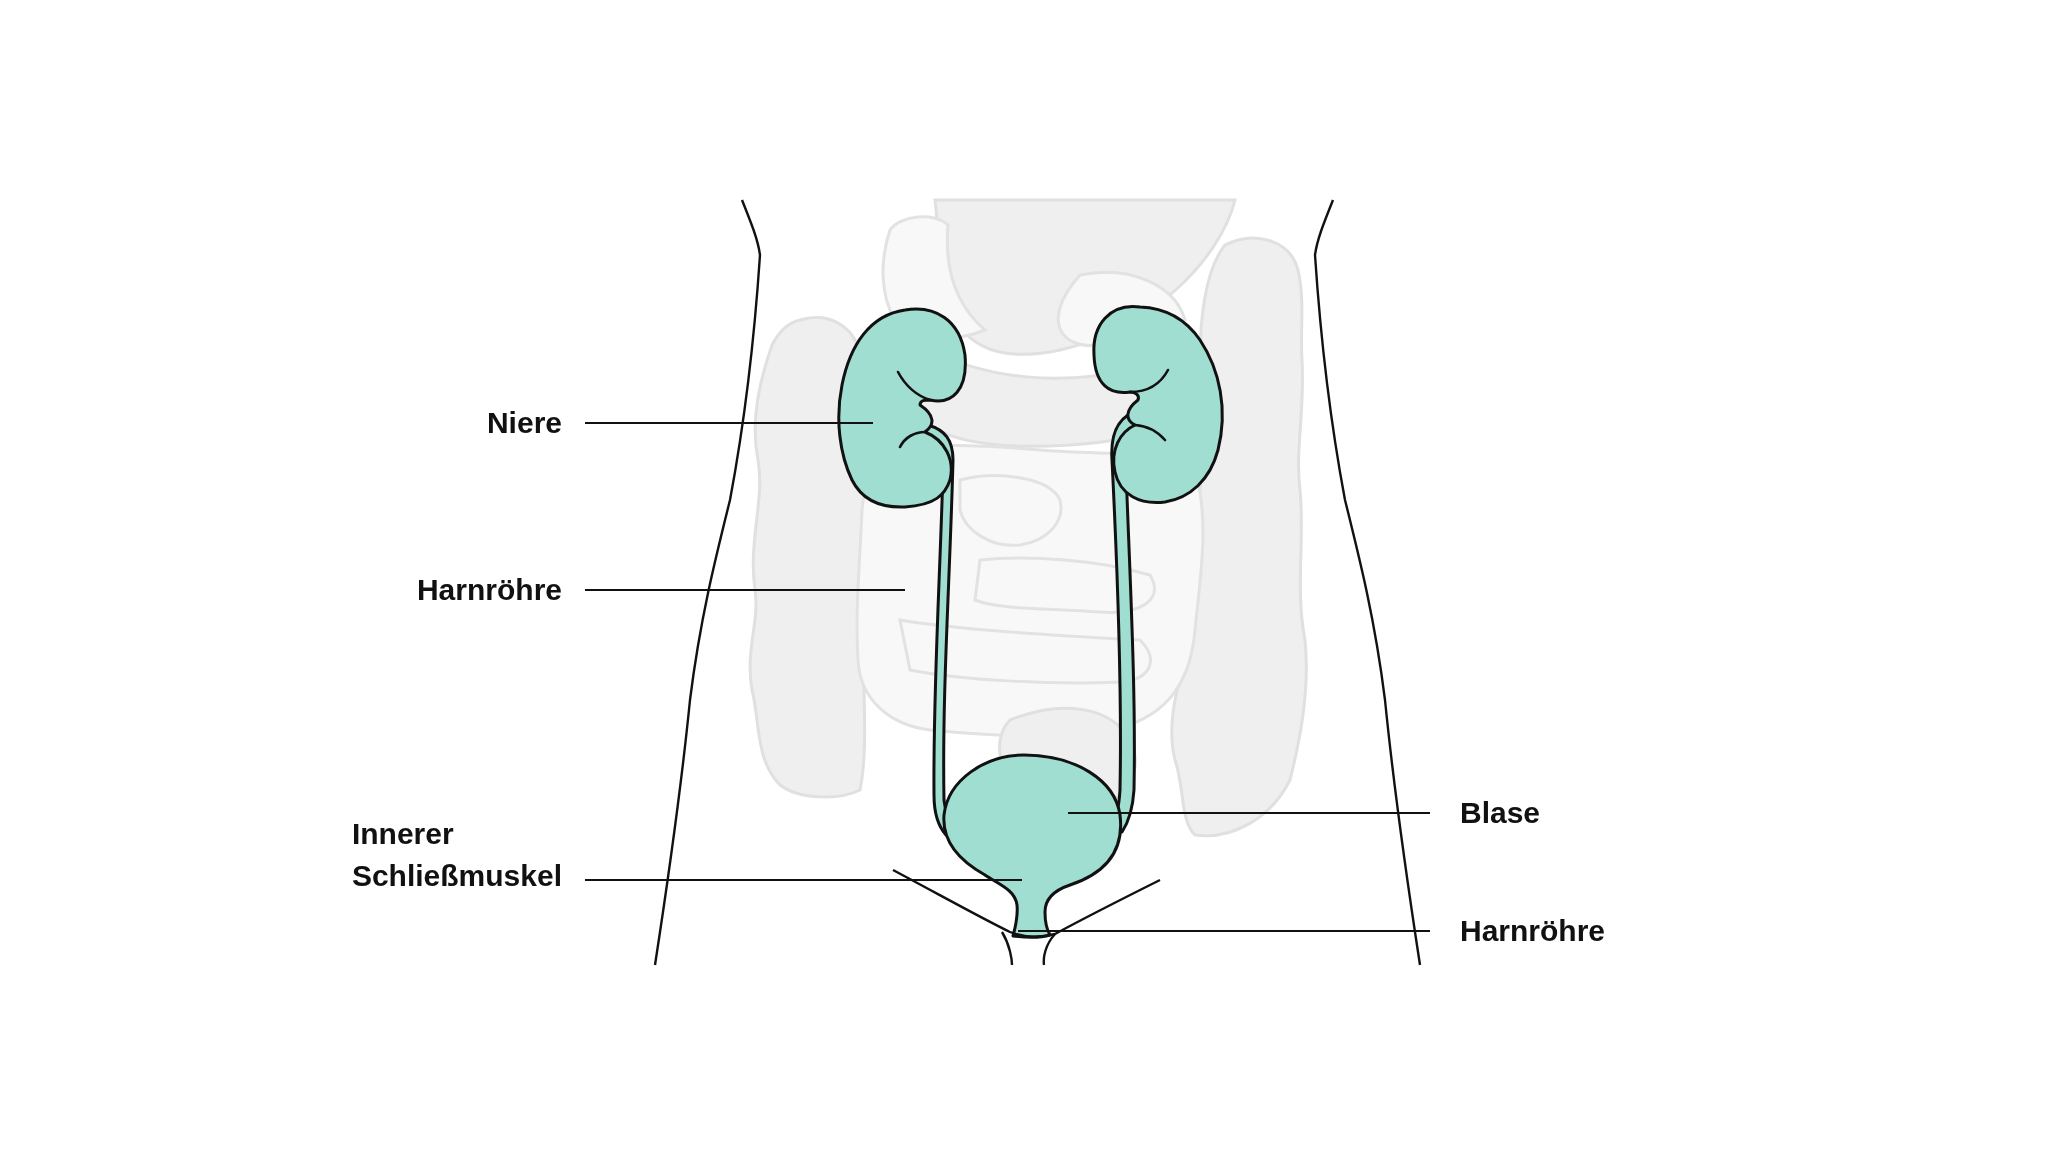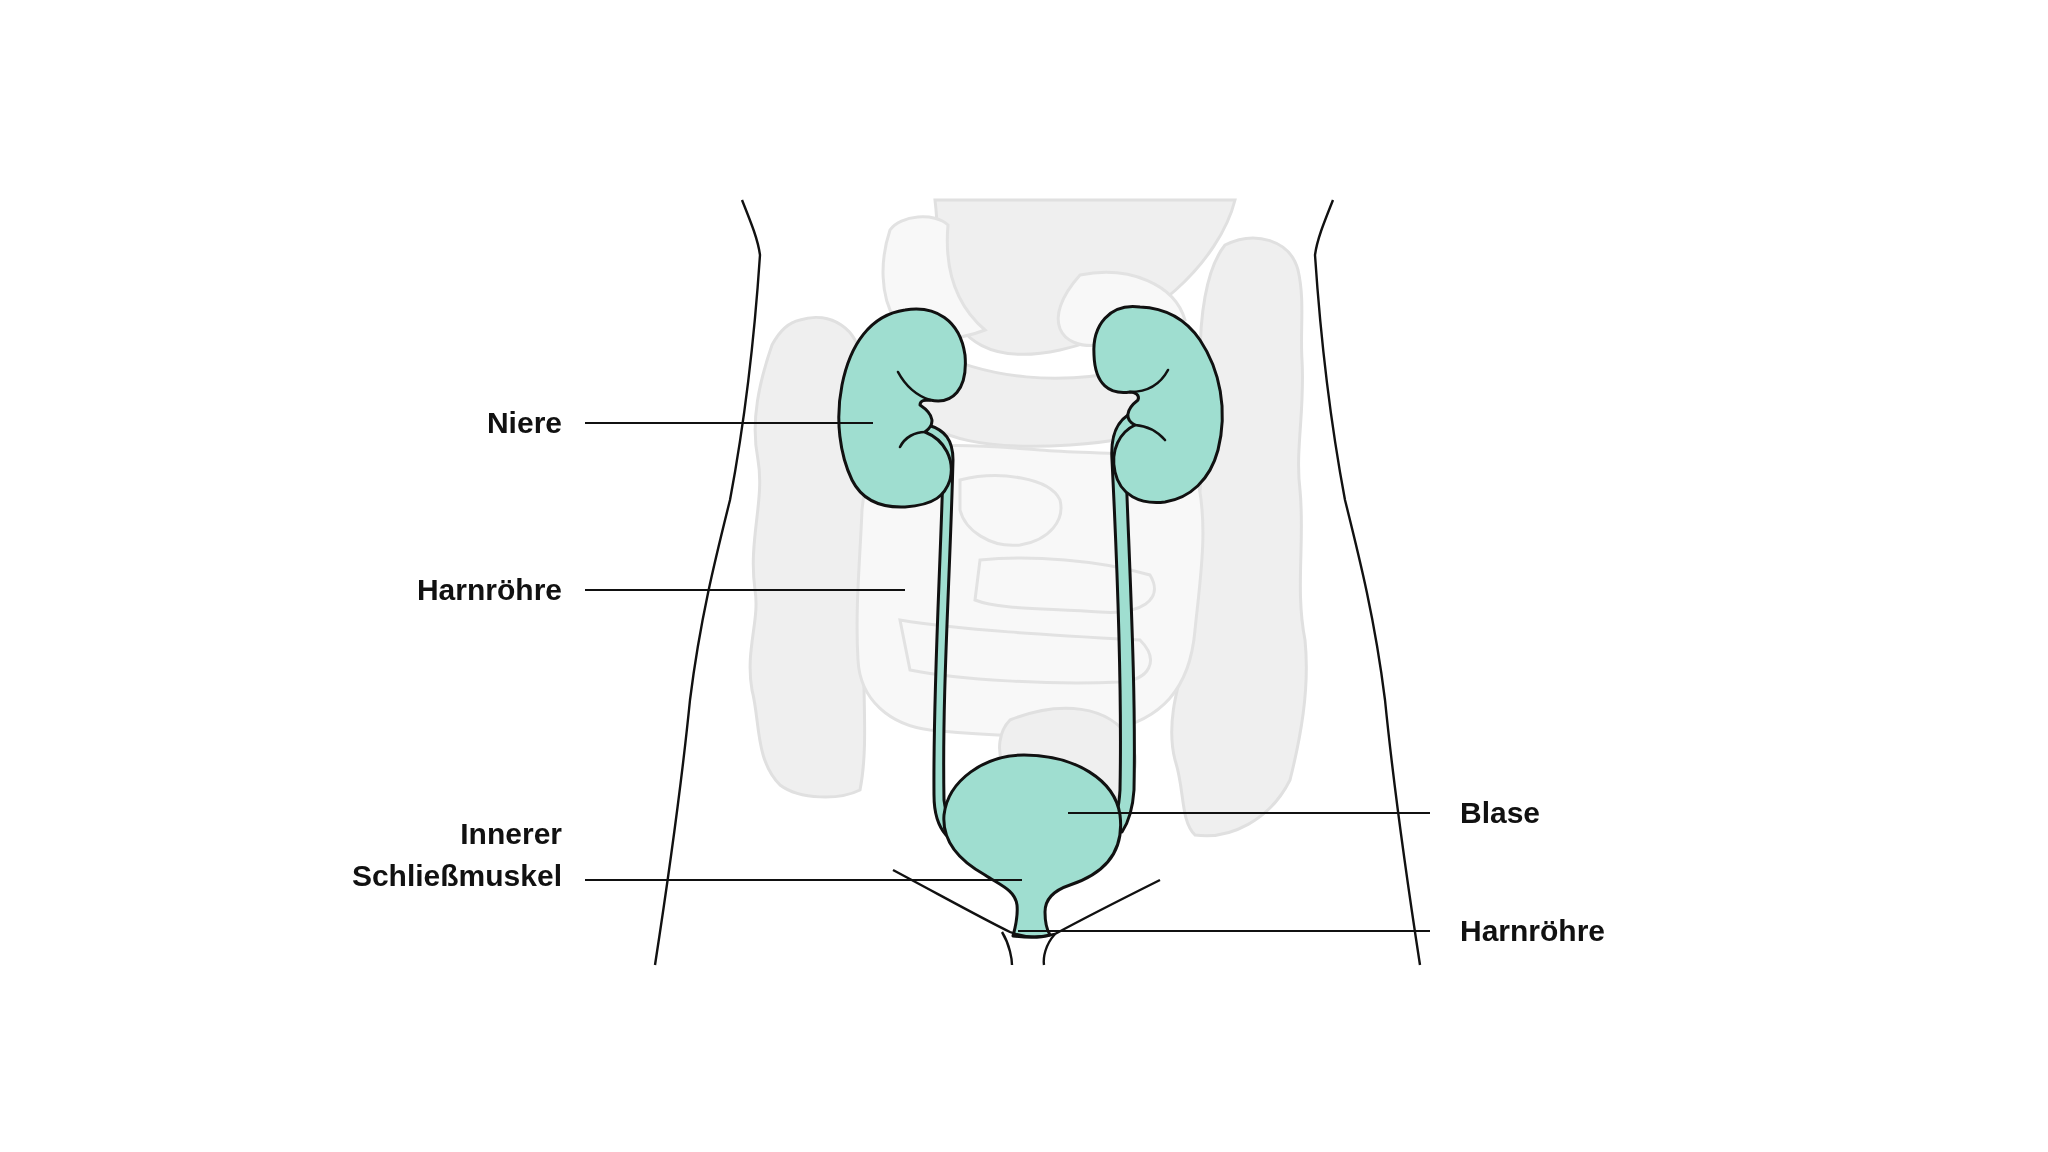--- a/index.html
+++ b/index.html
@@ -1,19 +1,19 @@
 <!DOCTYPE html>
 <html><head>
   <meta charset="utf-8">
   <style>
     html, body { margin: 0; padding: 0; background: #ffffff; }
     body { width: 2048px; height: 1152px; position: relative; overflow: hidden; font-family: "Liberation Sans", sans-serif; }
     #diagram { position: absolute; left: 0; top: 0; width: 2048px; height: 1152px; }
     .label { position: absolute; font-family: "Liberation Sans", sans-serif; font-weight: bold; font-size: 30px; color: #111111; line-height: 42px; white-space: nowrap; }
-    .label.left { text-align: right; }
+    .label.left { }
     .label.right { text-align: left; }
     .leader { stroke: #111111; stroke-width: 2.2; }
     .body-line { fill: none; stroke: #111111; stroke-width: 2.4; }
     .organ-bg { fill: #efefef; stroke: #e0e0e0; stroke-width: 3; }
     .organ-bg-light { fill: #f8f8f8; stroke: #e2e2e2; stroke-width: 3; }
     .organ { fill: #9fded0; stroke: #111111; stroke-width: 3; stroke-linejoin: round; }
     .organ-line { fill: none; stroke: #111111; stroke-width: 2.6; stroke-linecap: round; }
   </style>
 </head>
 <body>

